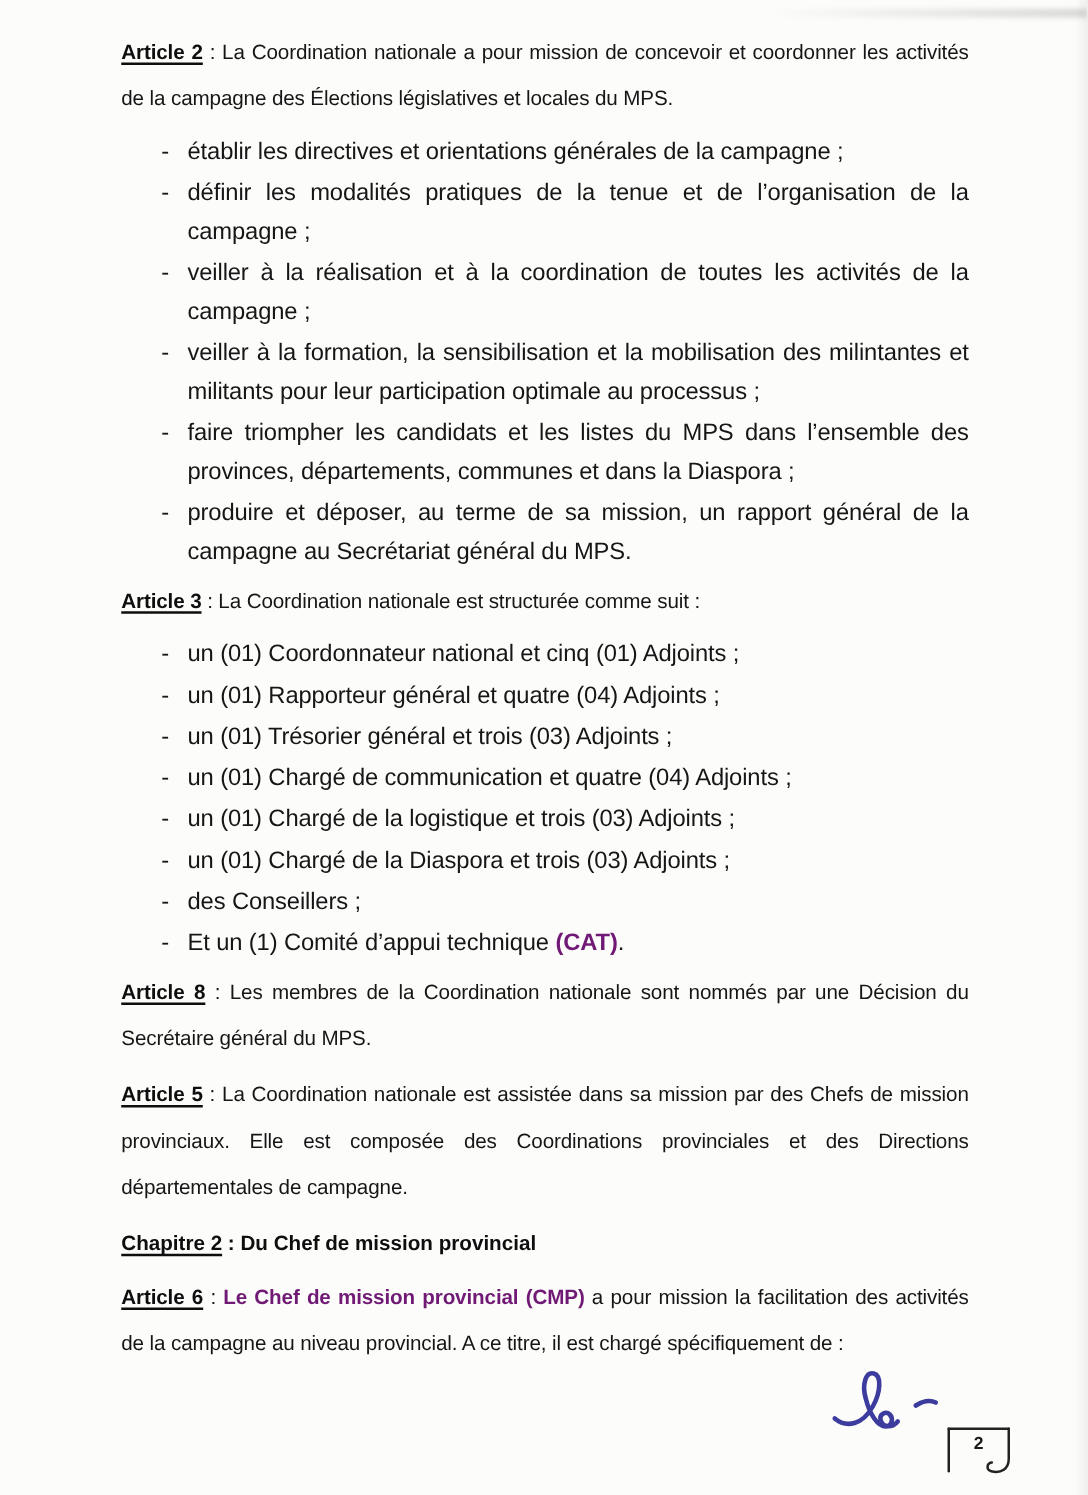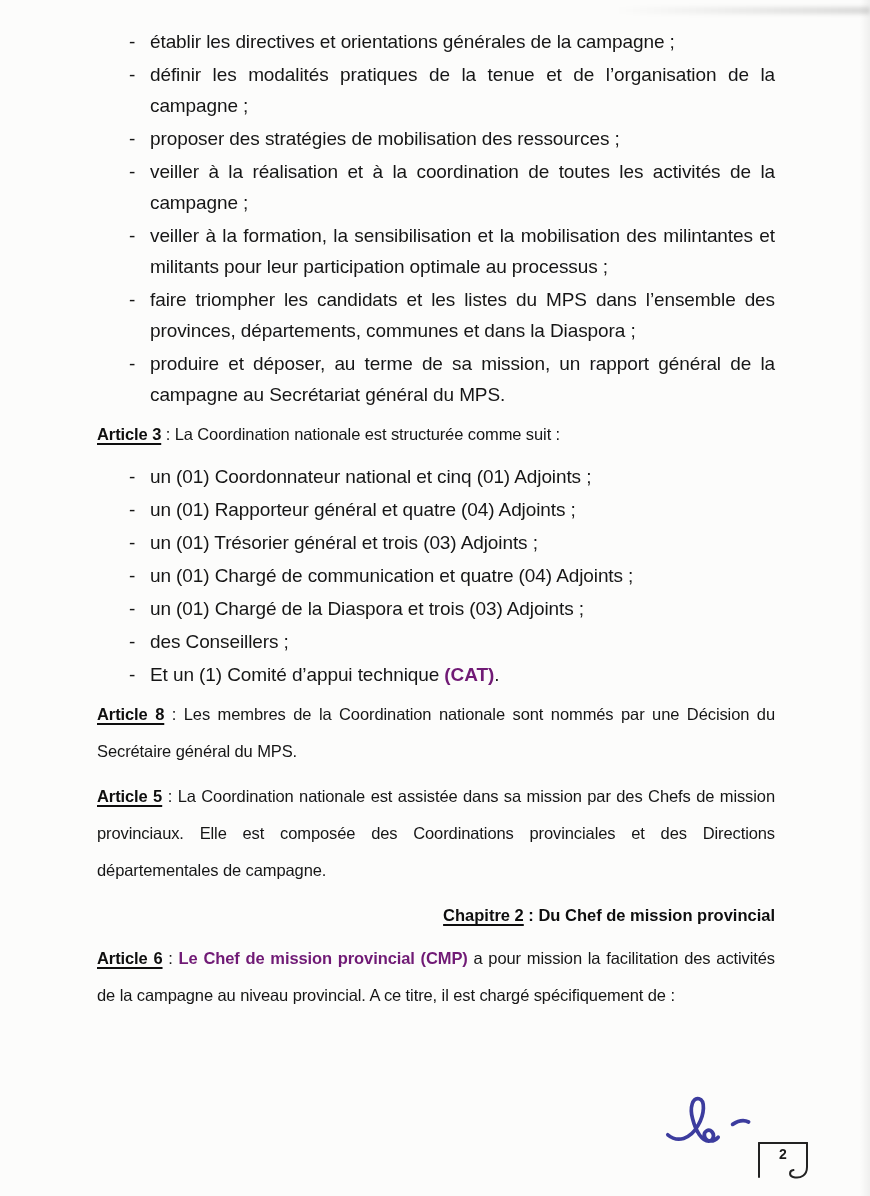--- a/index.html
+++ b/index.html
@@ -48,21 +48,21 @@
     margin-bottom:2px;
     text-align:justify;
   }
   ul.dash-list li::before{
     content:"-";
     position:absolute;left:2px;top:0;
   }
   h3.chapter{
     font-size:16.5px;line-height:37px;
     font-weight:bold;color:#0e0e0e;
-    text-align:right;margin:0 0 6px 0;
+    text-align:left;margin:0 0 6px 0;
   }
   .signature{
     position:absolute;left:652px;top:1090px;width:118px;height:64px;
     pointer-events:none;
   }
   .pagebox{
     position:absolute;left:756px;top:1140px;width:54px;height:40px;
   }
   .pagebox svg{position:absolute;left:0;top:0;}
   .pagebox .num{
@@ -72,39 +72,40 @@
     font-family:"Liberation Sans","DejaVu Sans",sans-serif;
   }
 </style>
 </head>
 <body>
 
 <div class="page">
   <div class="scan-smudge"></div>
   <div class="edge-shade"></div>
 
+  <p class="para"><span class="art">Article 2</span><span> : La Coordination nationale a pour mission de concevoir et coordonner les activités de la campagne des Élections législatives et locales du MPS.</span></p>
 
 
   <ul class="dash-list">
     <li>établir les directives et orientations générales de la campagne ;</li>
     <li>définir les modalités pratiques de la tenue et de l’organisation de la campagne ;</li>
-    <li>proposer des stratégies de mobilisation des ressources ;</li>
     <li>veiller à la réalisation et à la coordination de toutes les activités de la campagne ;</li>
     <li>veiller à la formation, la sensibilisation et la mobilisation des milintantes et militants pour leur participation optimale au processus ;</li>
     <li>faire triompher les candidats et les listes du MPS dans l’ensemble des provinces, départements, communes et dans la Diaspora ;</li>
     <li>produire et déposer, au terme de sa mission, un rapport général de la campagne au Secrétariat général du MPS.</li>
   </ul>
 
   <p class="para"><span class="art">Article 3</span><span> : La Coordination nationale est structurée comme suit :</span></p>
 
   <ul class="dash-list">
     <li>un (01) Coordonnateur national et cinq (01) Adjoints ;</li>
     <li>un (01) Rapporteur général et quatre (04) Adjoints ;</li>
     <li>un (01) Trésorier général et trois (03) Adjoints ;</li>
     <li>un (01) Chargé de communication et quatre (04) Adjoints ;</li>
+    <li>un (01) Chargé de la logistique et trois (03) Adjoints ;</li>
     <li>un (01) Chargé de la Diaspora et trois (03) Adjoints ;</li>
     <li>des Conseillers ;</li>
     <li><span>Et un (1) Comité d’appui technique </span><span class="b">(CAT)</span><span>.</span></li>
   </ul>
 
   <p class="para"><span class="art">Article 8</span><span> : Les membres de la Coordination nationale sont nommés par une Décision du Secrétaire général du MPS.</span></p>
 
   <p class="para"><span class="art">Article 5</span><span> : La Coordination nationale est assistée dans sa mission par des Chefs de mission provinciaux. Elle est composée des Coordinations provinciales et des Directions départementales de campagne.</span></p>
 
   <h3 class="chapter"><span class="art">Chapitre 2</span><span> : Du Chef de mission provincial</span></h3>

